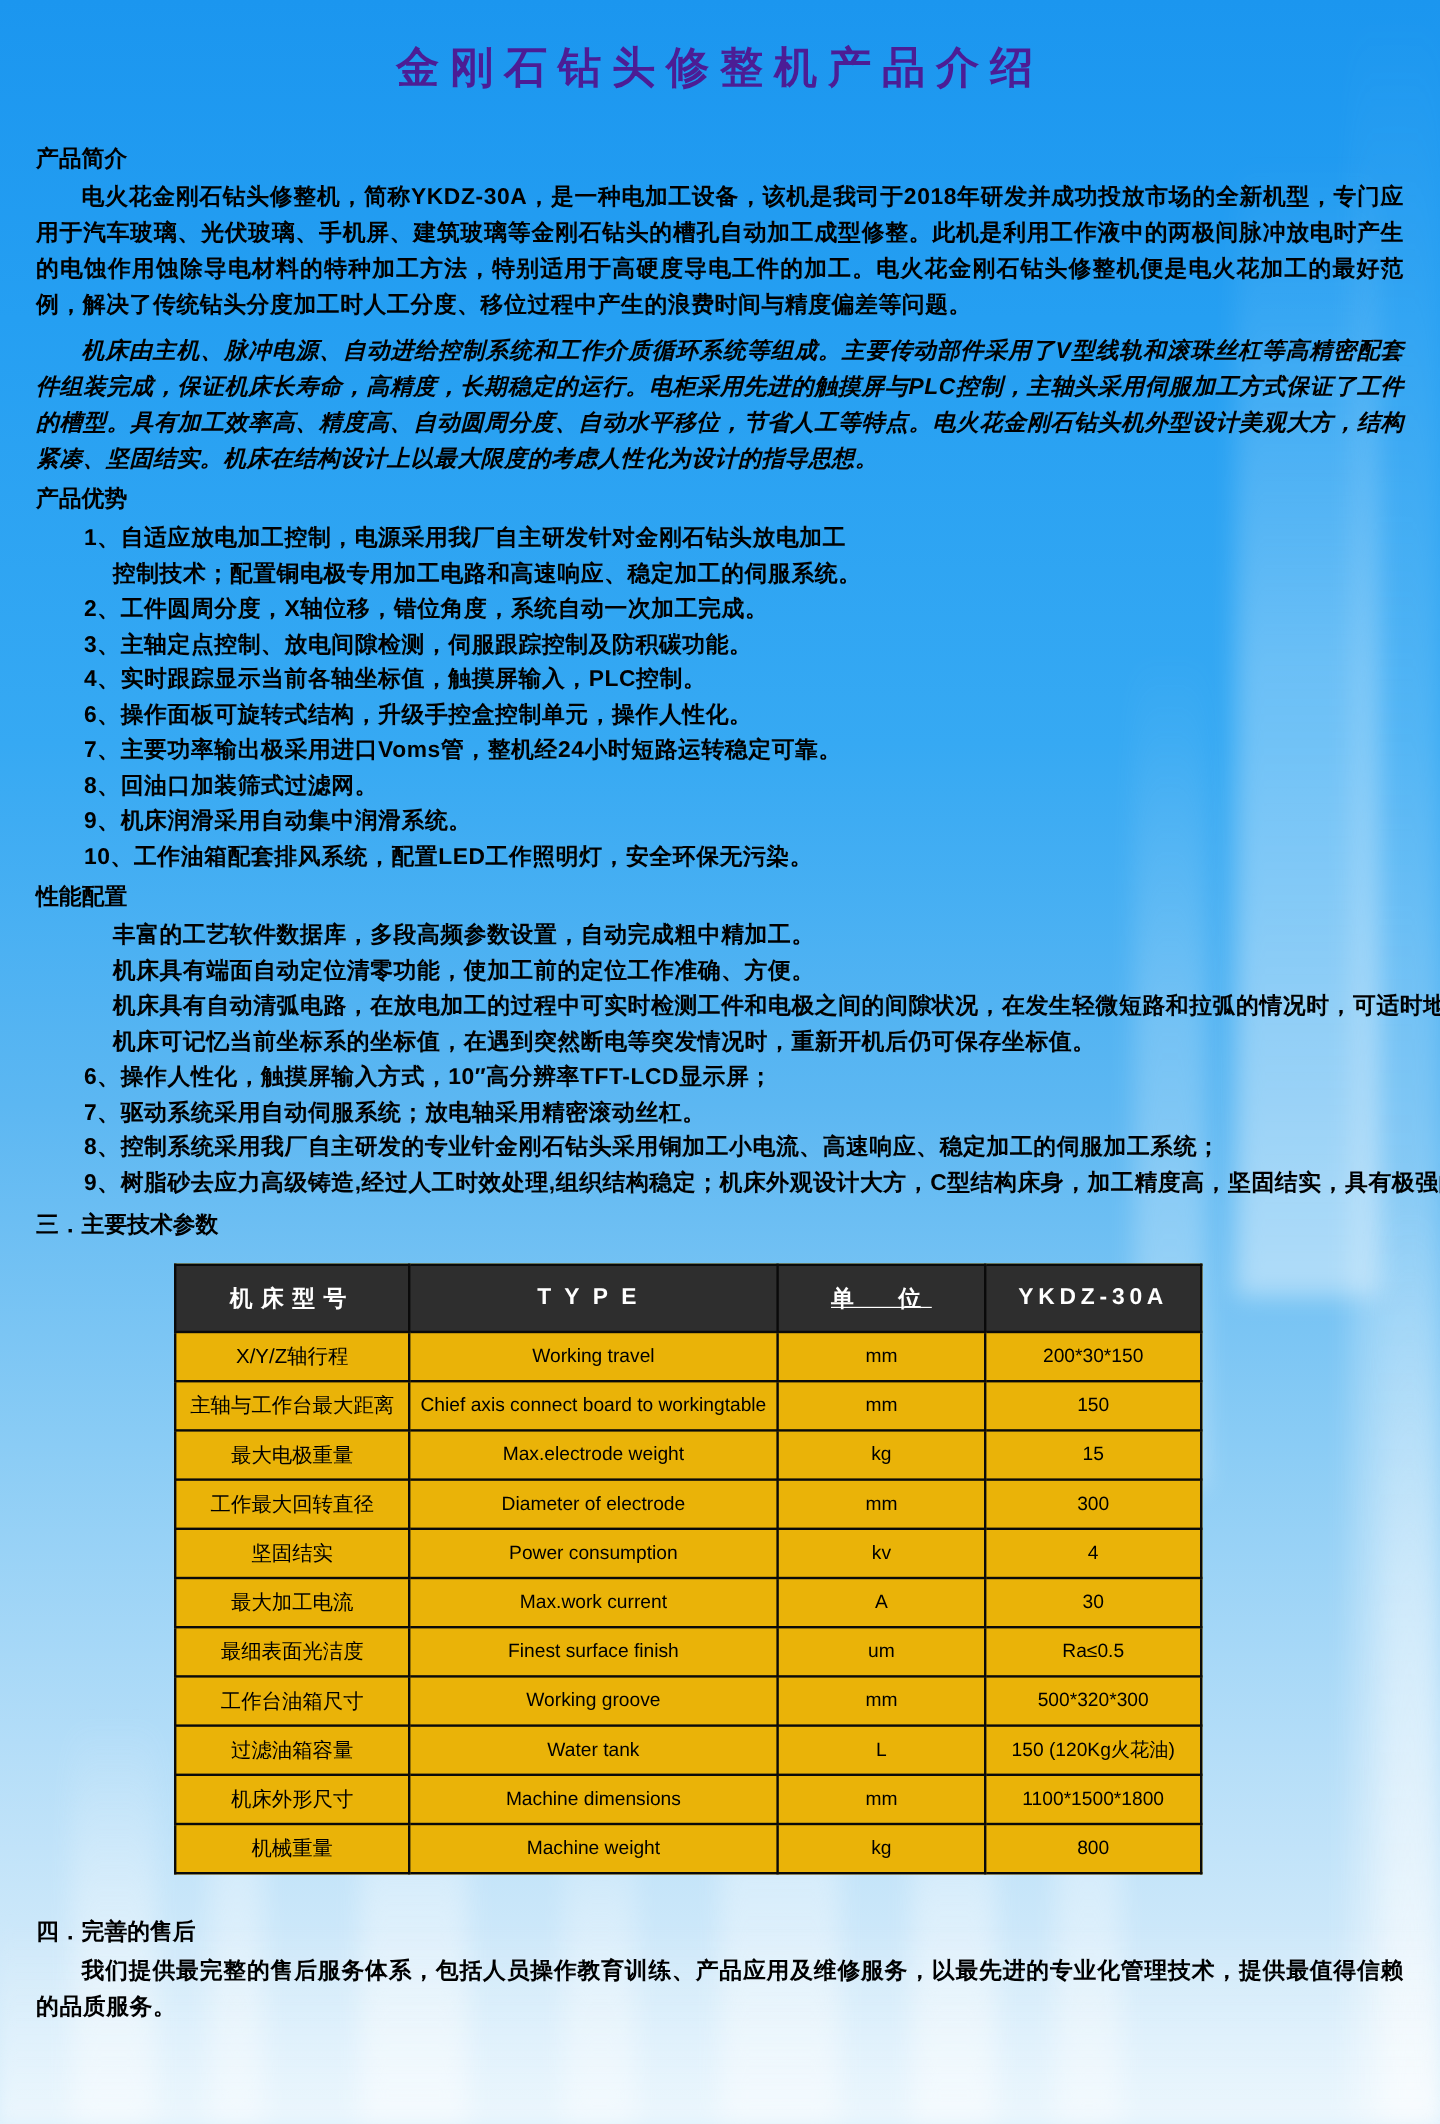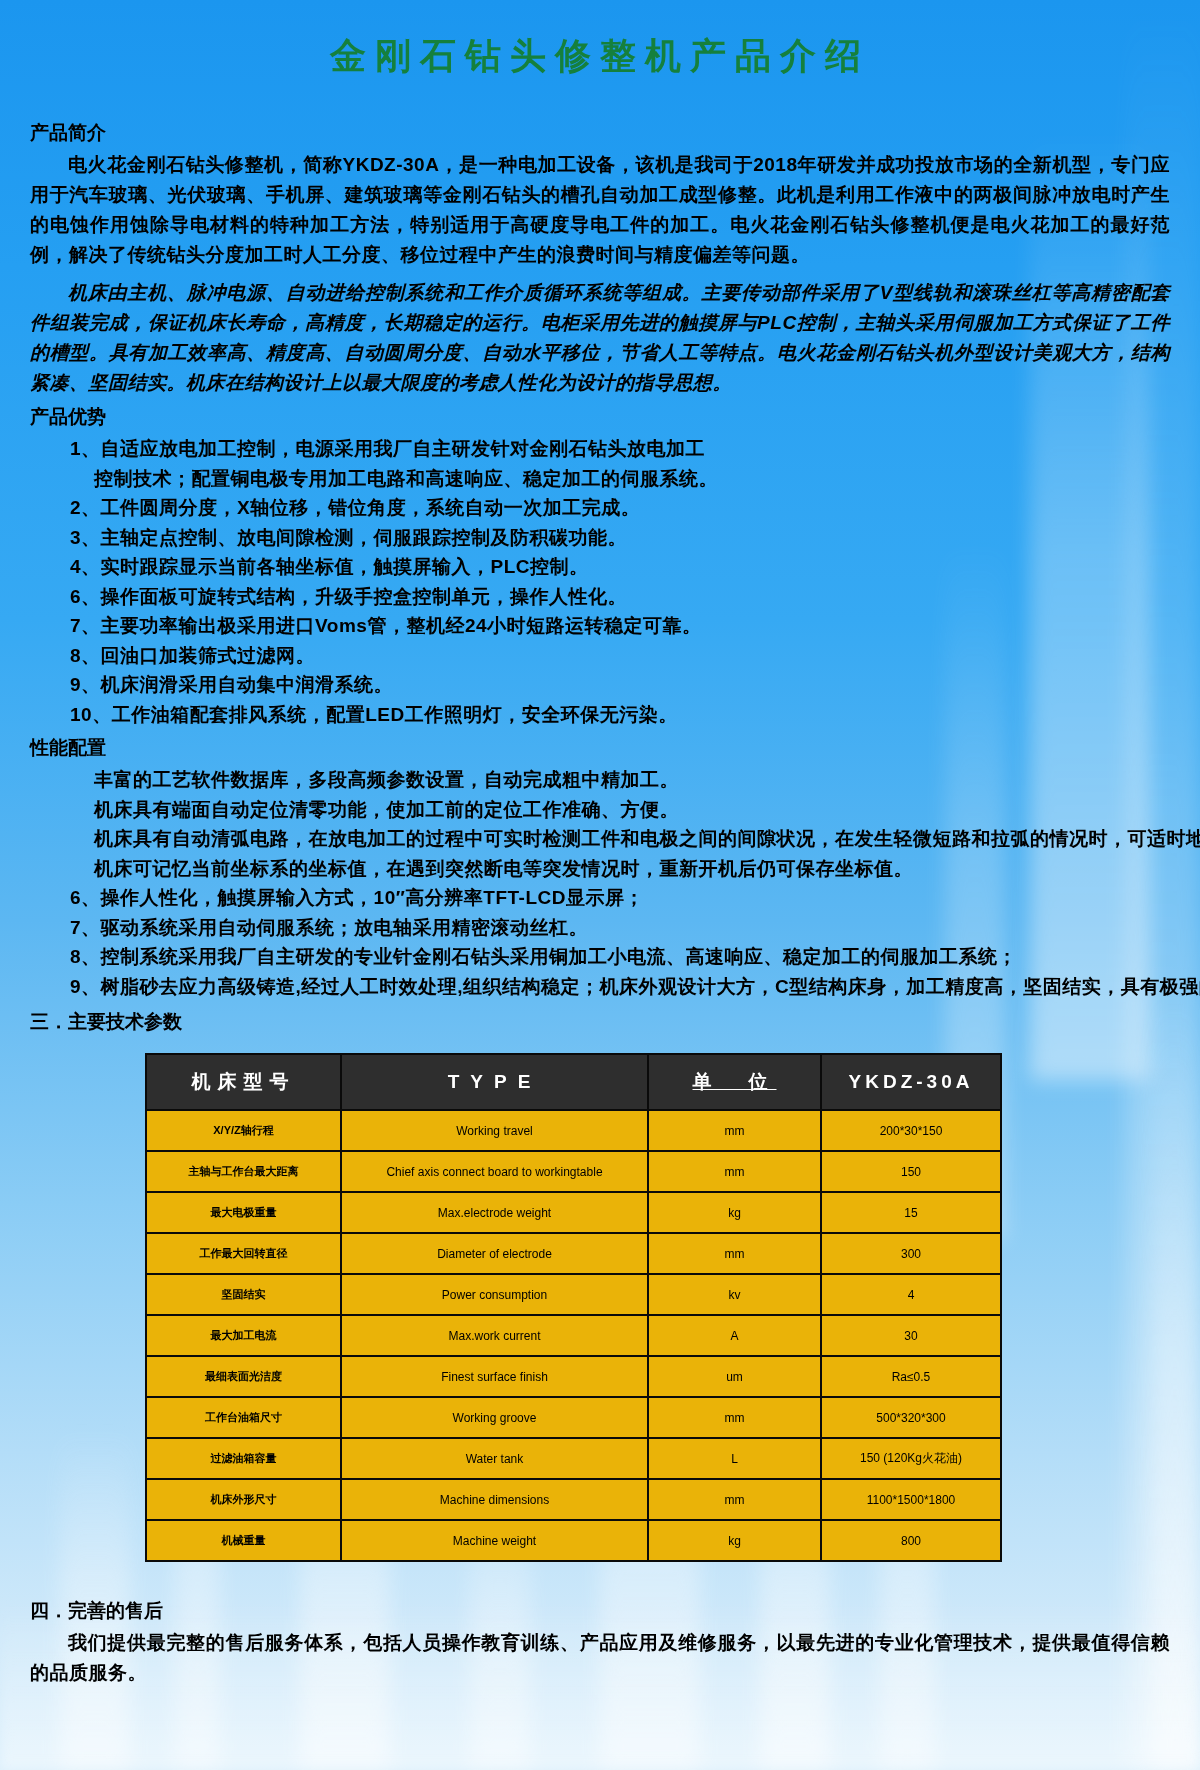--- a/index.html
+++ b/index.html
@@ -18,21 +18,21 @@
   .ray-f{left:175px;top:1380px;width:45px;height:390px;opacity:.5;}
   .ray-g{left:300px;top:1430px;width:90px;height:340px;opacity:.6;}
   .ray-h{left:470px;top:1470px;width:60px;height:300px;opacity:.5;}
   .ray-i{left:600px;top:1400px;width:100px;height:370px;opacity:.55;}
   .ray-j{left:760px;top:1430px;width:70px;height:340px;opacity:.6;}
   .ray-k{left:880px;top:1350px;width:55px;height:420px;opacity:.5;}
   .wash{position:absolute;left:0;top:1600px;width:1200px;height:170px;z-index:1;filter:blur(6px);
         background:linear-gradient(180deg,rgba(255,255,255,0),rgba(255,255,255,.45));pointer-events:none;}
 
   .header{position:relative;z-index:2;height:112px;display:flex;align-items:center;justify-content:center;}
-  .page-title{color:#15803d;font-size:36px;font-weight:bold;letter-spacing:9px;white-space:nowrap;}
+  .page-title{color:#4c1d95;font-size:36px;font-weight:bold;letter-spacing:9px;white-space:nowrap;}
 
   .content{position:relative;z-index:2;padding:2px 30px 0 30px;color:#000;}
   .h{font-size:19px;font-weight:bold;line-height:26px;margin:6px 0 4px 0;}
   .h-tech{margin-top:8px;}
   .h-after{margin-top:36px;}
   .para{font-size:19px;font-weight:bold;line-height:30px;letter-spacing:.5px;
         text-align:justify;text-indent:2em;margin:0;}
   .para-p2{margin-top:8px;font-style:italic;}
   .list{margin:2px 0 0 0;}
   .li{font-size:19px;font-weight:bold;line-height:29.5px;letter-spacing:.5px;white-space:nowrap;}
@@ -40,22 +40,22 @@
   .li.cont{padding-left:64px;}
 
   table.tech-table{border-collapse:collapse;margin:18px 0 0 115px;background:#eab308;}
   table.tech-table th,table.tech-table td{border:2px solid #0a0a0a;text-align:center;vertical-align:middle;padding:0 6px;}
   table.tech-table th{background:#2e2e2e;color:#ffffff;height:54px;font-size:19px;font-weight:bold;}
   th.th-cn{letter-spacing:7px;}
   th.th-type{letter-spacing:11px;}
   th.th-unit{letter-spacing:9px;text-decoration:underline;}
   th.th-model{letter-spacing:4px;}
   table.tech-table td{height:39px;}
-  td.c0{font-weight:bold;font-size:11px;}
-  td.c1,td.c2,td.c3{font-weight:normal;font-size:12px;}
+  td.c0{font-weight:normal;font-size:17px;}
+  td.c1,td.c2,td.c3{font-weight:normal;font-size:16px;}
 </style>
 </head>
 <body>
 
 <div class="ray ray-a"></div>
 <div class="ray ray-b"></div>
 <div class="ray ray-c"></div>
 <div class="ray ray-d"></div>
 <div class="ray ray-e"></div>
 <div class="ray ray-f"></div>

